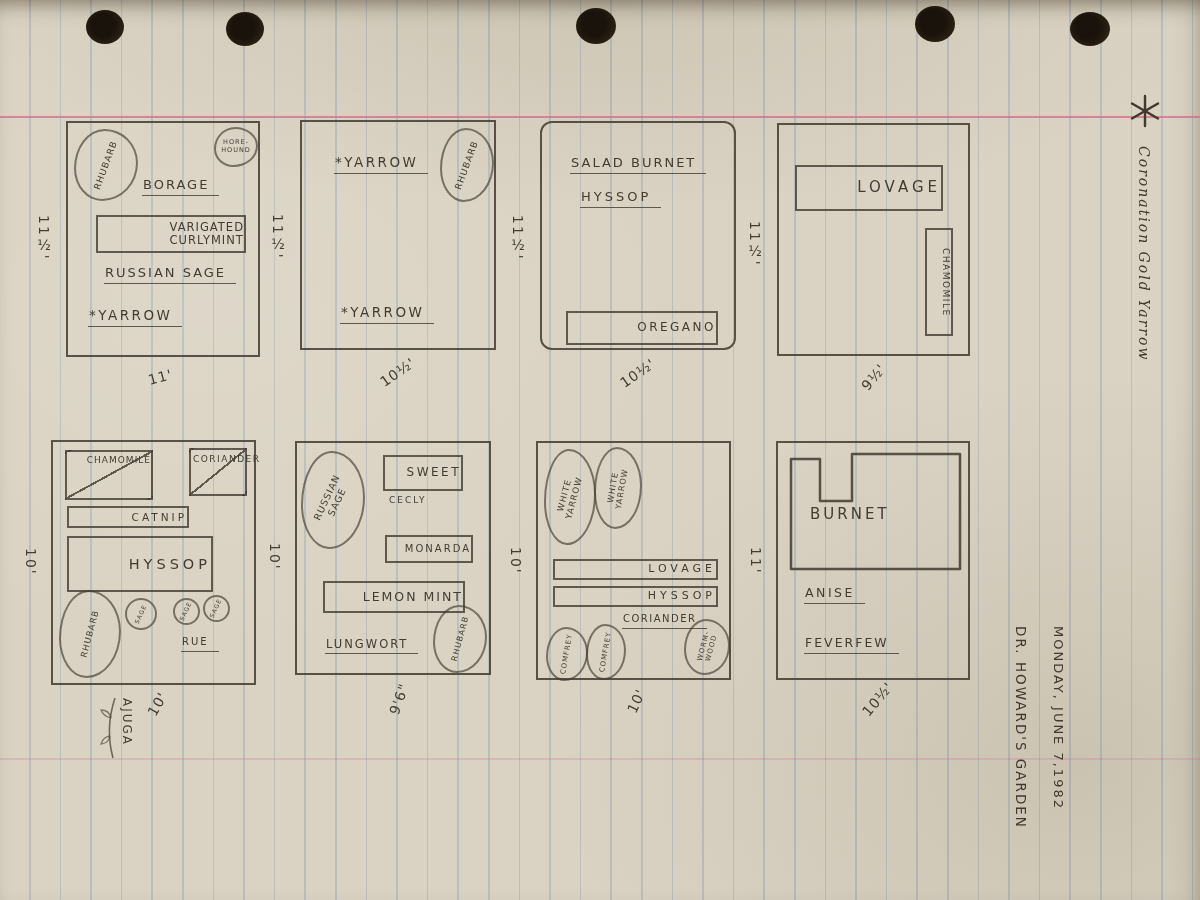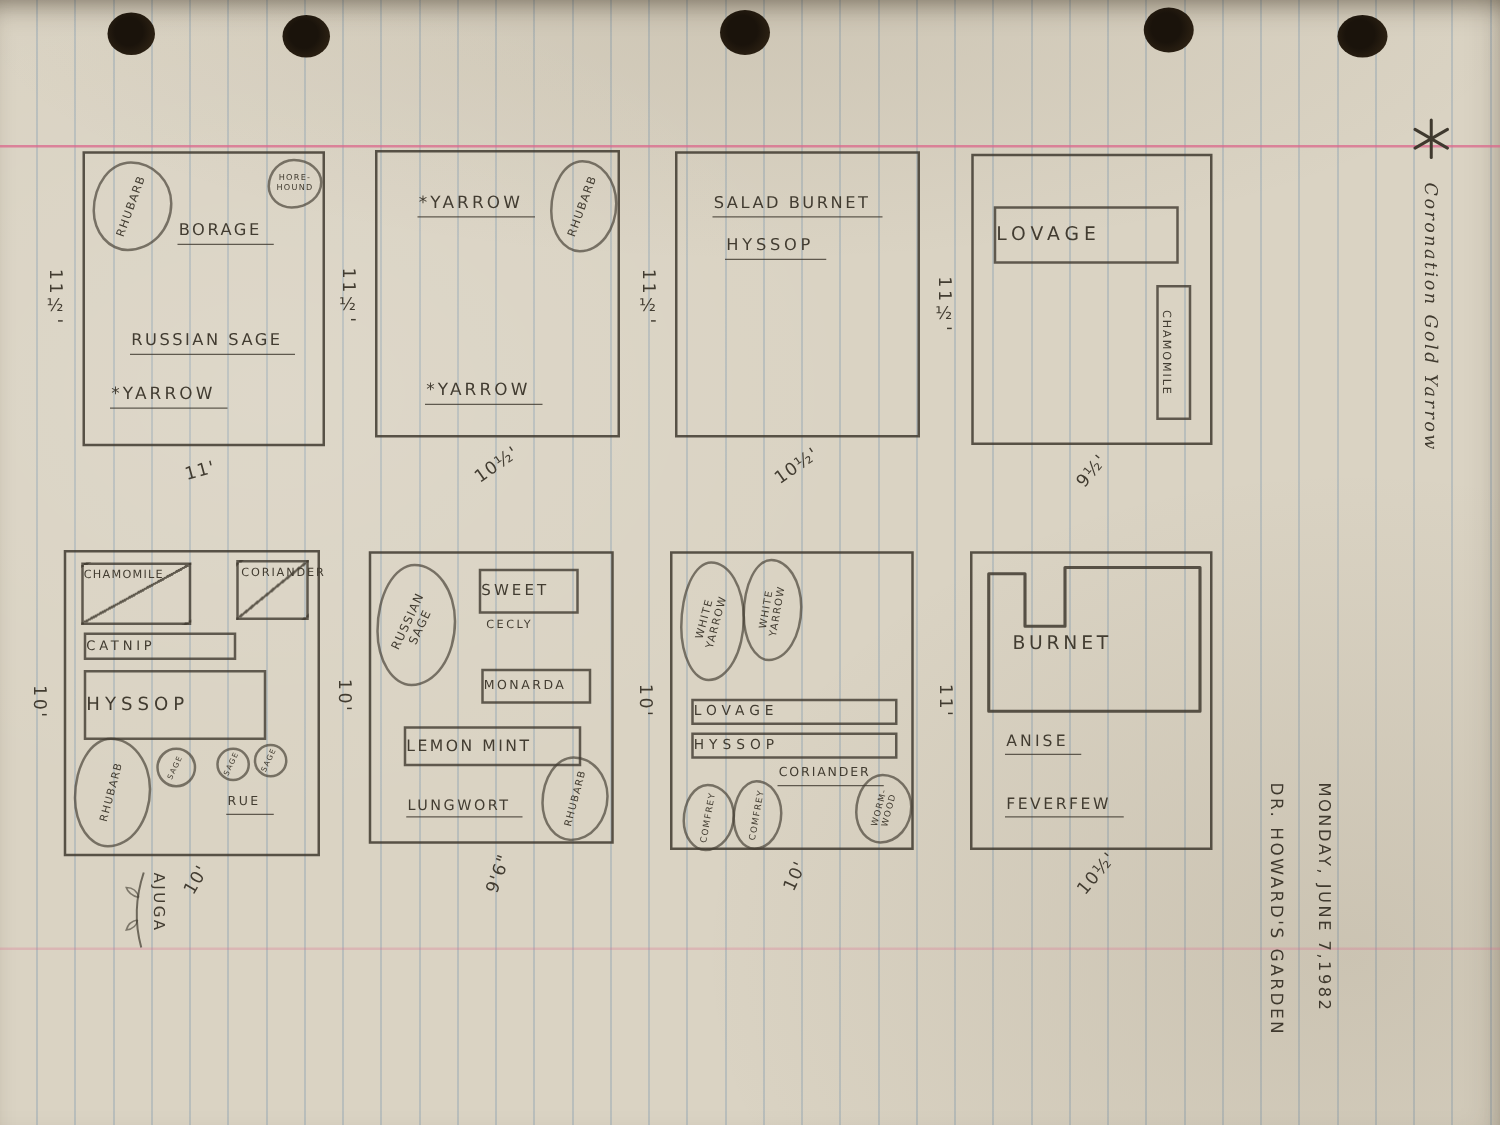--- a/index.html
+++ b/index.html
@@ -20,21 +20,21 @@
     background: radial-gradient(circle at 45% 45%, #1a130b 40%, #2c2113 75%, #54422a); }
   .pink-line{ position:absolute; left:0; width:1200px; height:2px; background:rgba(219,103,139,0.75); }
   .pink-line.faint{ opacity:0.35; }
 
   .bed{ position:absolute; border:2.5px solid rgba(64,58,47,0.85); }
 
   .lbl{ position:absolute; color:#423c31; letter-spacing:1.2px; white-space:pre-line; line-height:1.25; }
   .lbl-in{ color:#423c31; letter-spacing:1px; white-space:pre-line; text-align:center; line-height:1.15; }
   .u{ border-bottom:1.6px solid rgba(64,58,47,0.8); padding:0 10px 2px 1px; white-space:nowrap; }
 
-  .box{ position:absolute; border:2px solid rgba(64,58,47,0.8); display:flex; align-items:center; justify-content:flex-start; }
+  .box{ position:absolute; border:2px solid rgba(64,58,47,0.8); display:flex; align-items:center; justify-content:flex-end; }
   .cloud{ position:absolute; border:2.2px solid rgba(64,58,47,0.65);
     border-radius:48% 52% 56% 44% / 55% 47% 53% 45%;
     display:flex; align-items:center; justify-content:center; }
   .circle{ border-radius:50%; }
   .diag{ background:linear-gradient(to bottom right, transparent calc(50% - 1px),
     rgba(64,58,47,0.8) calc(50% - 1px), rgba(64,58,47,0.8) calc(50% + 1px), transparent calc(50% + 1px)); }
 
   .rot{ transform:rotate(var(--rot,-70deg)); }
   .vtext{ writing-mode:vertical-rl; }
   .dim-left{ position:absolute; writing-mode:vertical-rl; font-size:14px; letter-spacing:2px; color:#423c31; }
@@ -61,39 +61,46 @@
 
   <div class="bed" style="left:66px;top:121px;width:194px;height:236px;">
     <div class="cloud" style="left:6px;top:6px;width:64px;height:72px;">
       <span class="lbl-in rot" style="font-size:9px;--rot:-70deg;">RHUBARB</span>
     </div>
     <div class="cloud" style="left:146px;top:4px;width:44px;height:40px;">
       <span class="lbl-in" style="font-size:6.5px;line-height:1.2;">HORE-
 HOUND</span>
     </div>
     <span class="lbl u" style="left:74px;top:54px;font-size:13px;letter-spacing:2px;">BORAGE</span>
+    <div class="box" style="left:28px;top:92px;width:150px;height:38px;">
+      <span class="lbl-in" style="font-size:11.5px;text-align:left;">VARIGATED
+CURLYMINT</span>
+    </div>
     <span class="lbl u" style="left:36px;top:142px;font-size:13px;letter-spacing:2px;">RUSSIAN SAGE</span>
     <span class="lbl u" style="left:20px;top:184px;font-size:13.5px;letter-spacing:2.5px;">*YARROW</span>
     <span class="dim-left" style="left:-32px;top:92px;">11½'</span>
     <span class="dim-bottom" style="left:80px;top:246px;--rot:-15deg;">11'</span>
   </div>
 
   <div class="bed" style="left:300px;top:120px;width:196px;height:230px;">
     <span class="lbl u" style="left:32px;top:32px;font-size:13.5px;letter-spacing:2.5px;">*YARROW</span>
     <div class="cloud" style="left:138px;top:6px;width:54px;height:74px;">
       <span class="lbl-in rot" style="font-size:9px;--rot:-70deg;">RHUBARB</span>
     </div>
     <span class="lbl u" style="left:38px;top:182px;font-size:13.5px;letter-spacing:2.5px;">*YARROW</span>
     <span class="dim-left" style="left:-32px;top:92px;">11½'</span>
     <span class="dim-bottom" style="left:76px;top:242px;--rot:-35deg;">10½'</span>
   </div>
 
-  <div class="bed" style="left:540px;top:121px;width:196px;height:229px;">
+  <div class="bed" style="left:540px;top:121px;width:196px;height:229px;border-radius:12px;">
     <span class="lbl u" style="left:28px;top:32px;font-size:13px;letter-spacing:2px;">SALAD BURNET</span>
     <span class="lbl u" style="left:38px;top:66px;font-size:13px;letter-spacing:3px;">HYSSOP</span>
+    <div class="box" style="left:24px;top:188px;width:152px;height:34px;">
+      <span class="lbl-in" style="font-size:12px;letter-spacing:2.5px;">OREGANO</span>
+    </div>
     <span class="dim-left" style="left:-32px;top:92px;">11½'</span>
     <span class="dim-bottom" style="left:76px;top:242px;--rot:-35deg;">10½'</span>
   </div>
 
   <div class="bed" style="left:777px;top:123px;width:193px;height:233px;">
     <div class="box" style="left:16px;top:40px;width:148px;height:46px;">
       <span class="lbl-in" style="font-size:15px;letter-spacing:4px;">LOVAGE</span>
     </div>
     <div class="box" style="left:146px;top:103px;width:28px;height:108px;">
       <span class="lbl-in vtext" style="font-size:9px;letter-spacing:1.5px;">CHAMOMILE</span>

